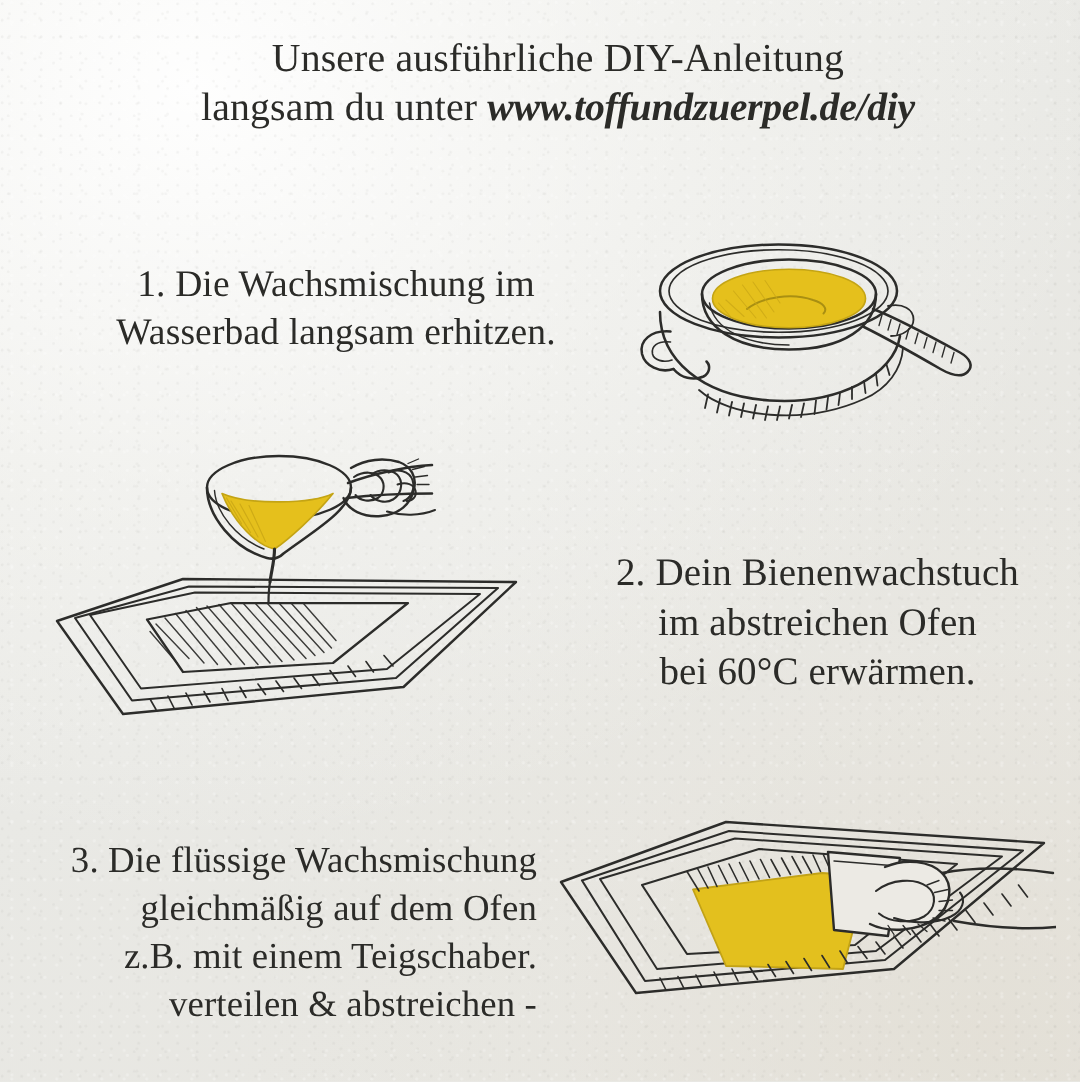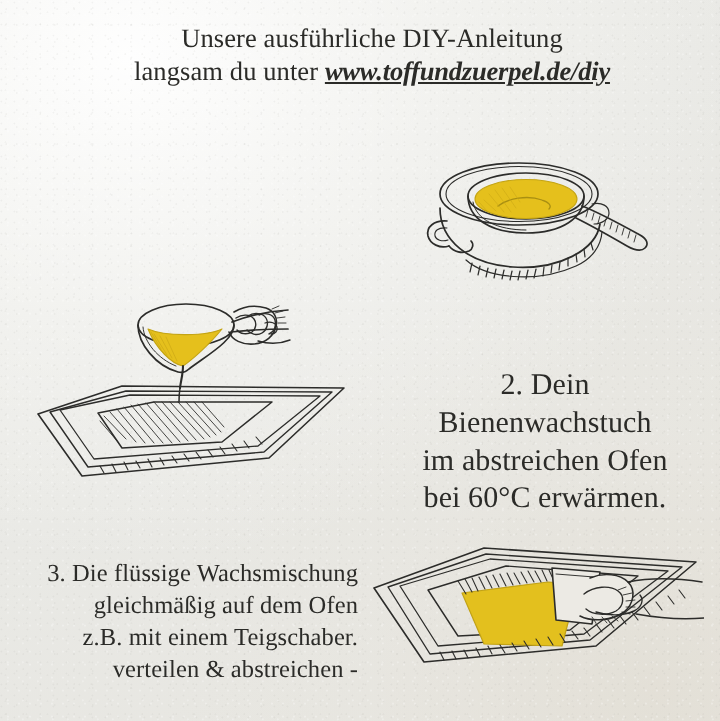--- a/index.html
+++ b/index.html
@@ -55,37 +55,36 @@
     top: 22px;
     width: 720px;
     text-align: center;
     font-size: 26.5px;
   }
   #header .line { display: block; white-space: nowrap; }
   #header .url {
     font-style: italic;
     font-weight: bold;
     letter-spacing: -0.2px;
-    text-decoration: underline;
   }
 
   
   #step1-text {
     left: 34px;
     top: 174px;
     width: 356px;
     text-align: center;
     font-size: 25px;
   }
   #step2-text {
     left: 383px;
     top: 366px;
     width: 300px;
     text-align: center;
-    font-size: 30px;
+    font-size: 26px;
   }
   #step3-text {
     left: 14px;
     top: 558px;
     width: 344px;
     text-align: right;
     font-size: 24.5px;
     line-height: 1.30;
   }
   .txt .line { display: block; margin-left: 24px; }
@@ -101,20 +100,24 @@
 <body>
 
 <div id="page">
   <div id="grain"></div>
 
   <div class="txt" id="header">
     <span class="line">Unsere ausführliche DIY-Anleitung</span>
     <span class="line"><span>langsam du unter </span><span class="url">www.toffundzuerpel.de/diy</span></span>
   </div>
 
+  <div class="txt" id="step1-text">
+    <span class="line">1. Die Wachsmischung im</span>
+    <span class="line">Wasserbad langsam erhitzen.</span>
+  </div>
 
   <div class="illu" id="illu1">
     <svg viewBox="0 0 244 164" xmlns="http://www.w3.org/2000/svg">
       <g fill="none" stroke="#2c2c2a" stroke-width="1.7" stroke-linecap="round" stroke-linejoin="round">
 
         <path d="M24 76 C24 108 52 132 97 135 C143 138 180 118 184 92"></path>
 
         <ellipse cx="103" cy="62" rx="79" ry="31"></ellipse>
         <ellipse cx="103" cy="62" rx="73" ry="27.5" stroke-width="1.1"></ellipse>
 

